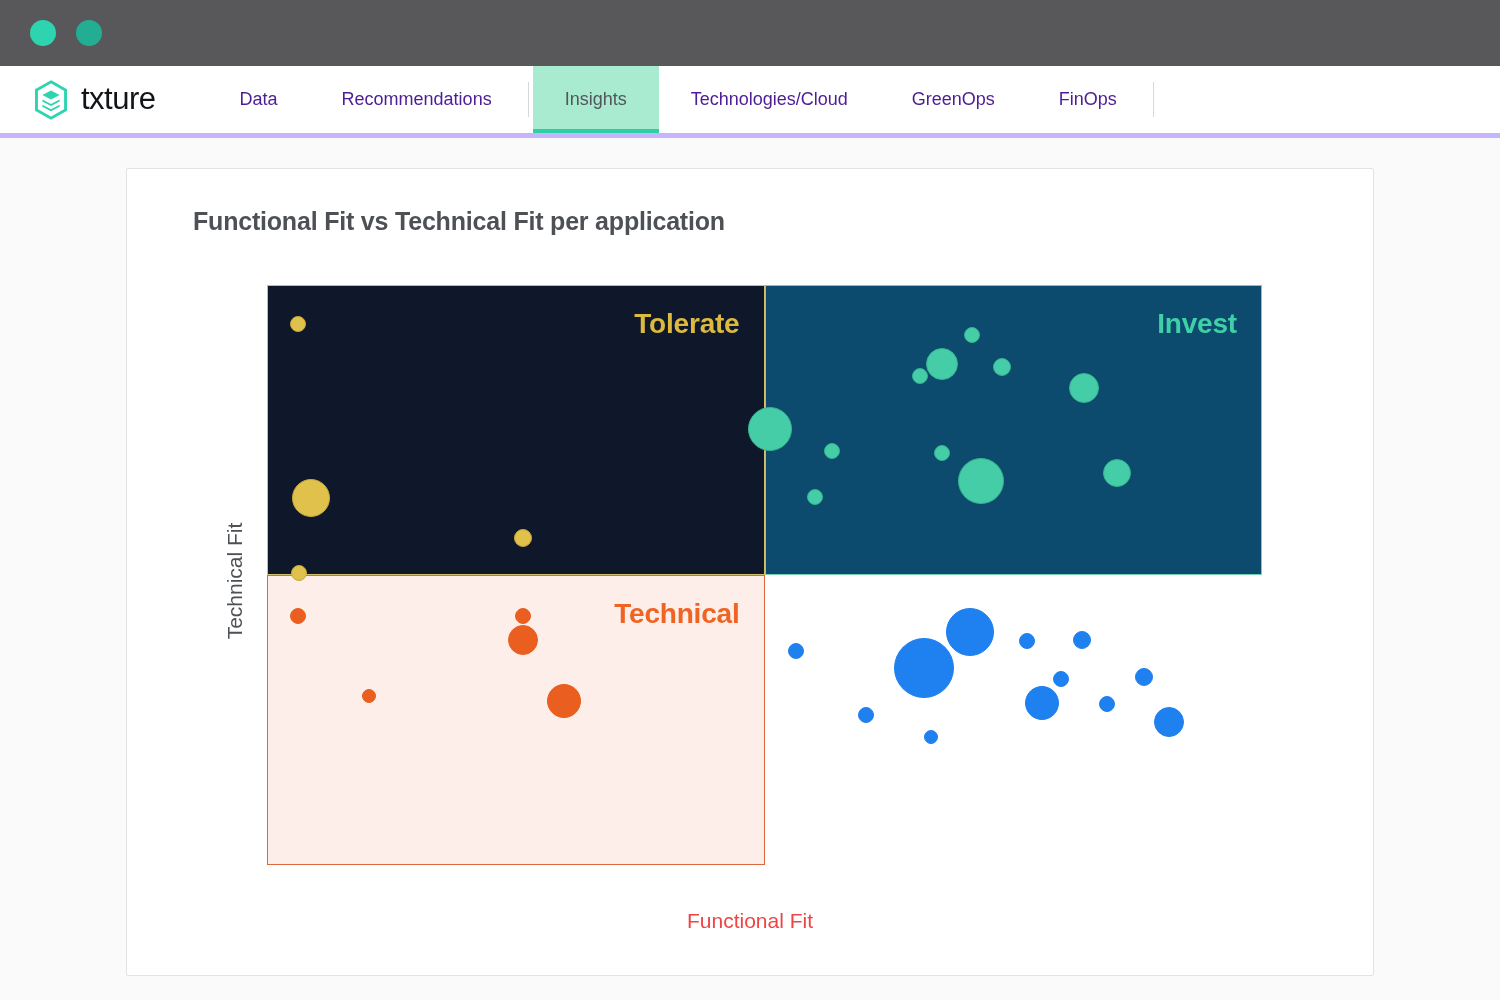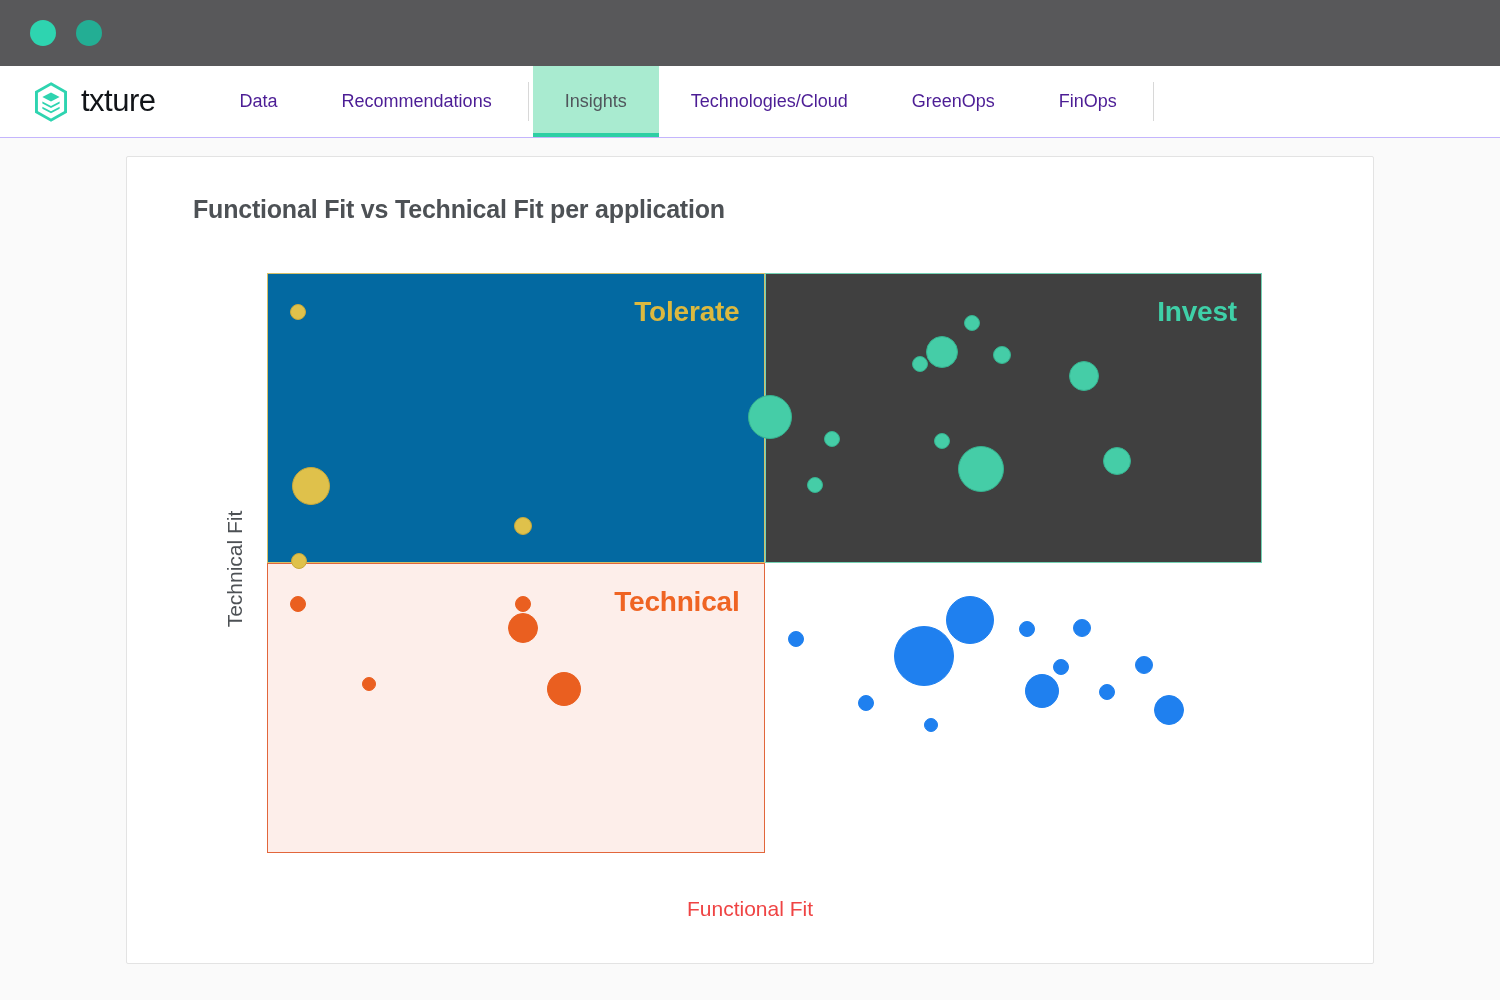--- a/index.html
+++ b/index.html
@@ -22,21 +22,21 @@
     gap: 20px;
   }
   .chrome-dot { width: 26px; height: 26px; border-radius: 50%; }
   .chrome-dot.d1 { background: #2ed4b0; }
   .chrome-dot.d2 { background: #23ae94; }
 
   
   .navbar {
     height: 72px;
     background: #ffffff;
-    border-bottom: 1px solid #c4b5fd;
+    border-bottom: 5px solid #c4b5fd;
     display: flex;
     align-items: stretch;
     position: relative;
   }
   .brand {
     display: flex;
     align-items: center;
     gap: 11px;
     padding-left: 32px;
     padding-right: 30px;
@@ -83,21 +83,21 @@
     flex: 0 0 1px;
   }
 
   
   .page {
     background: #fafafa;
     height: 862px;
     padding: 18px 0 0 0;
   }
   .card {
-    margin: 0 auto;
+    margin: 12px auto;
     width: 1248px;
     height: 808px;
     background: #ffffff;
     border: 1px solid #e3e3e3;
     border-radius: 2px;
     position: relative;
   }
   .card-title {
     position: absolute;
     left: 66px;
@@ -115,22 +115,22 @@
     top: 116px;
     width: 995px;
     height: 580px;
   }
   .quadrant {
     position: absolute;
     width: 50%;
     height: 50%;
     border: 1px solid;
   }
-  .q-tolerate  { left: 0;   top: 0;   background: #0369a1; border-color: #d3bf6a; padding-left: 8px; }
-  .q-invest    { left: 50%; top: 0;   background: #404040; border-color: #74d2b4; text-decoration: underline; }
+  .q-tolerate  { left: 0;   top: 0;   background: #0f172a; border-color: #d3bf6a; padding-left: 8px; }
+  .q-invest    { left: 50%; top: 0;   background: #0c4a6e; border-color: #74d2b4; text-decoration: underline; }
   .q-eliminate { left: 0;   top: 50%; background: #fdeeea; border-color: #e2663b; }
   .q-migrate   { left: 50%; top: 50%; background: #e9f1fa; border-color: #7db2df; }
 
   .q-label {
     position: absolute;
     top: 22px;
     right: 24px;
     font-size: 28px;
     font-weight: bold;
     letter-spacing: -0.2px;

